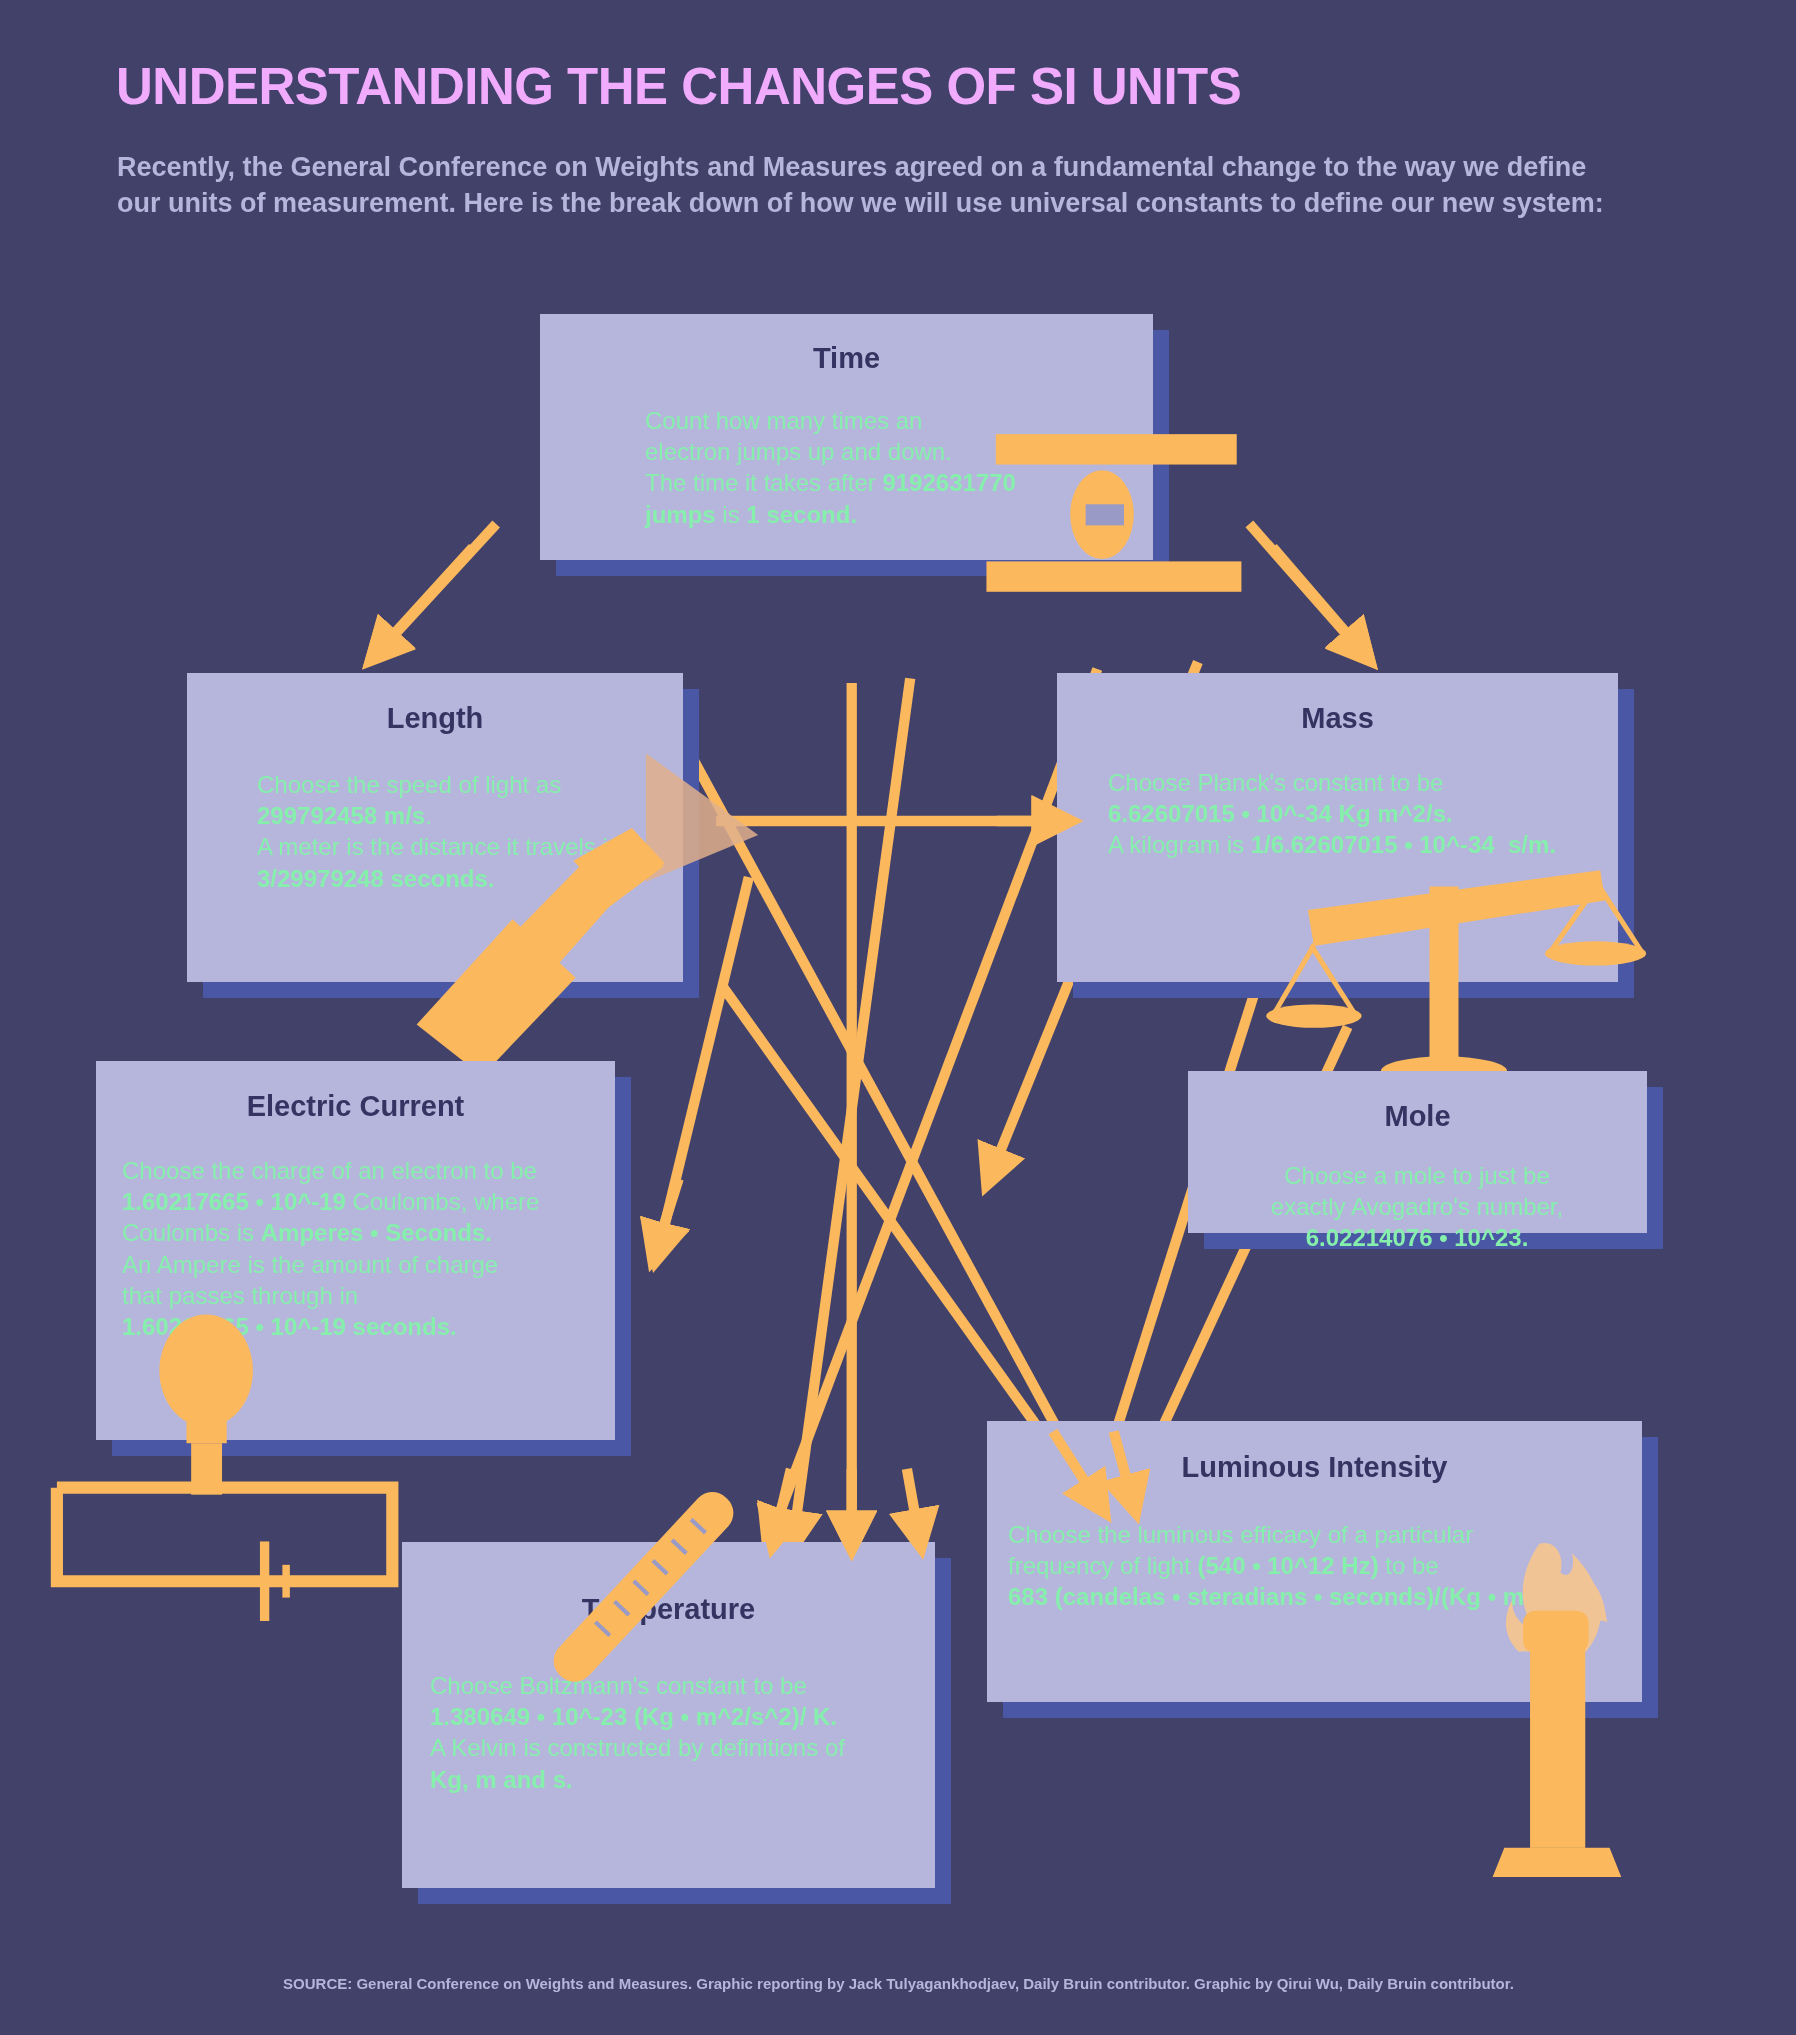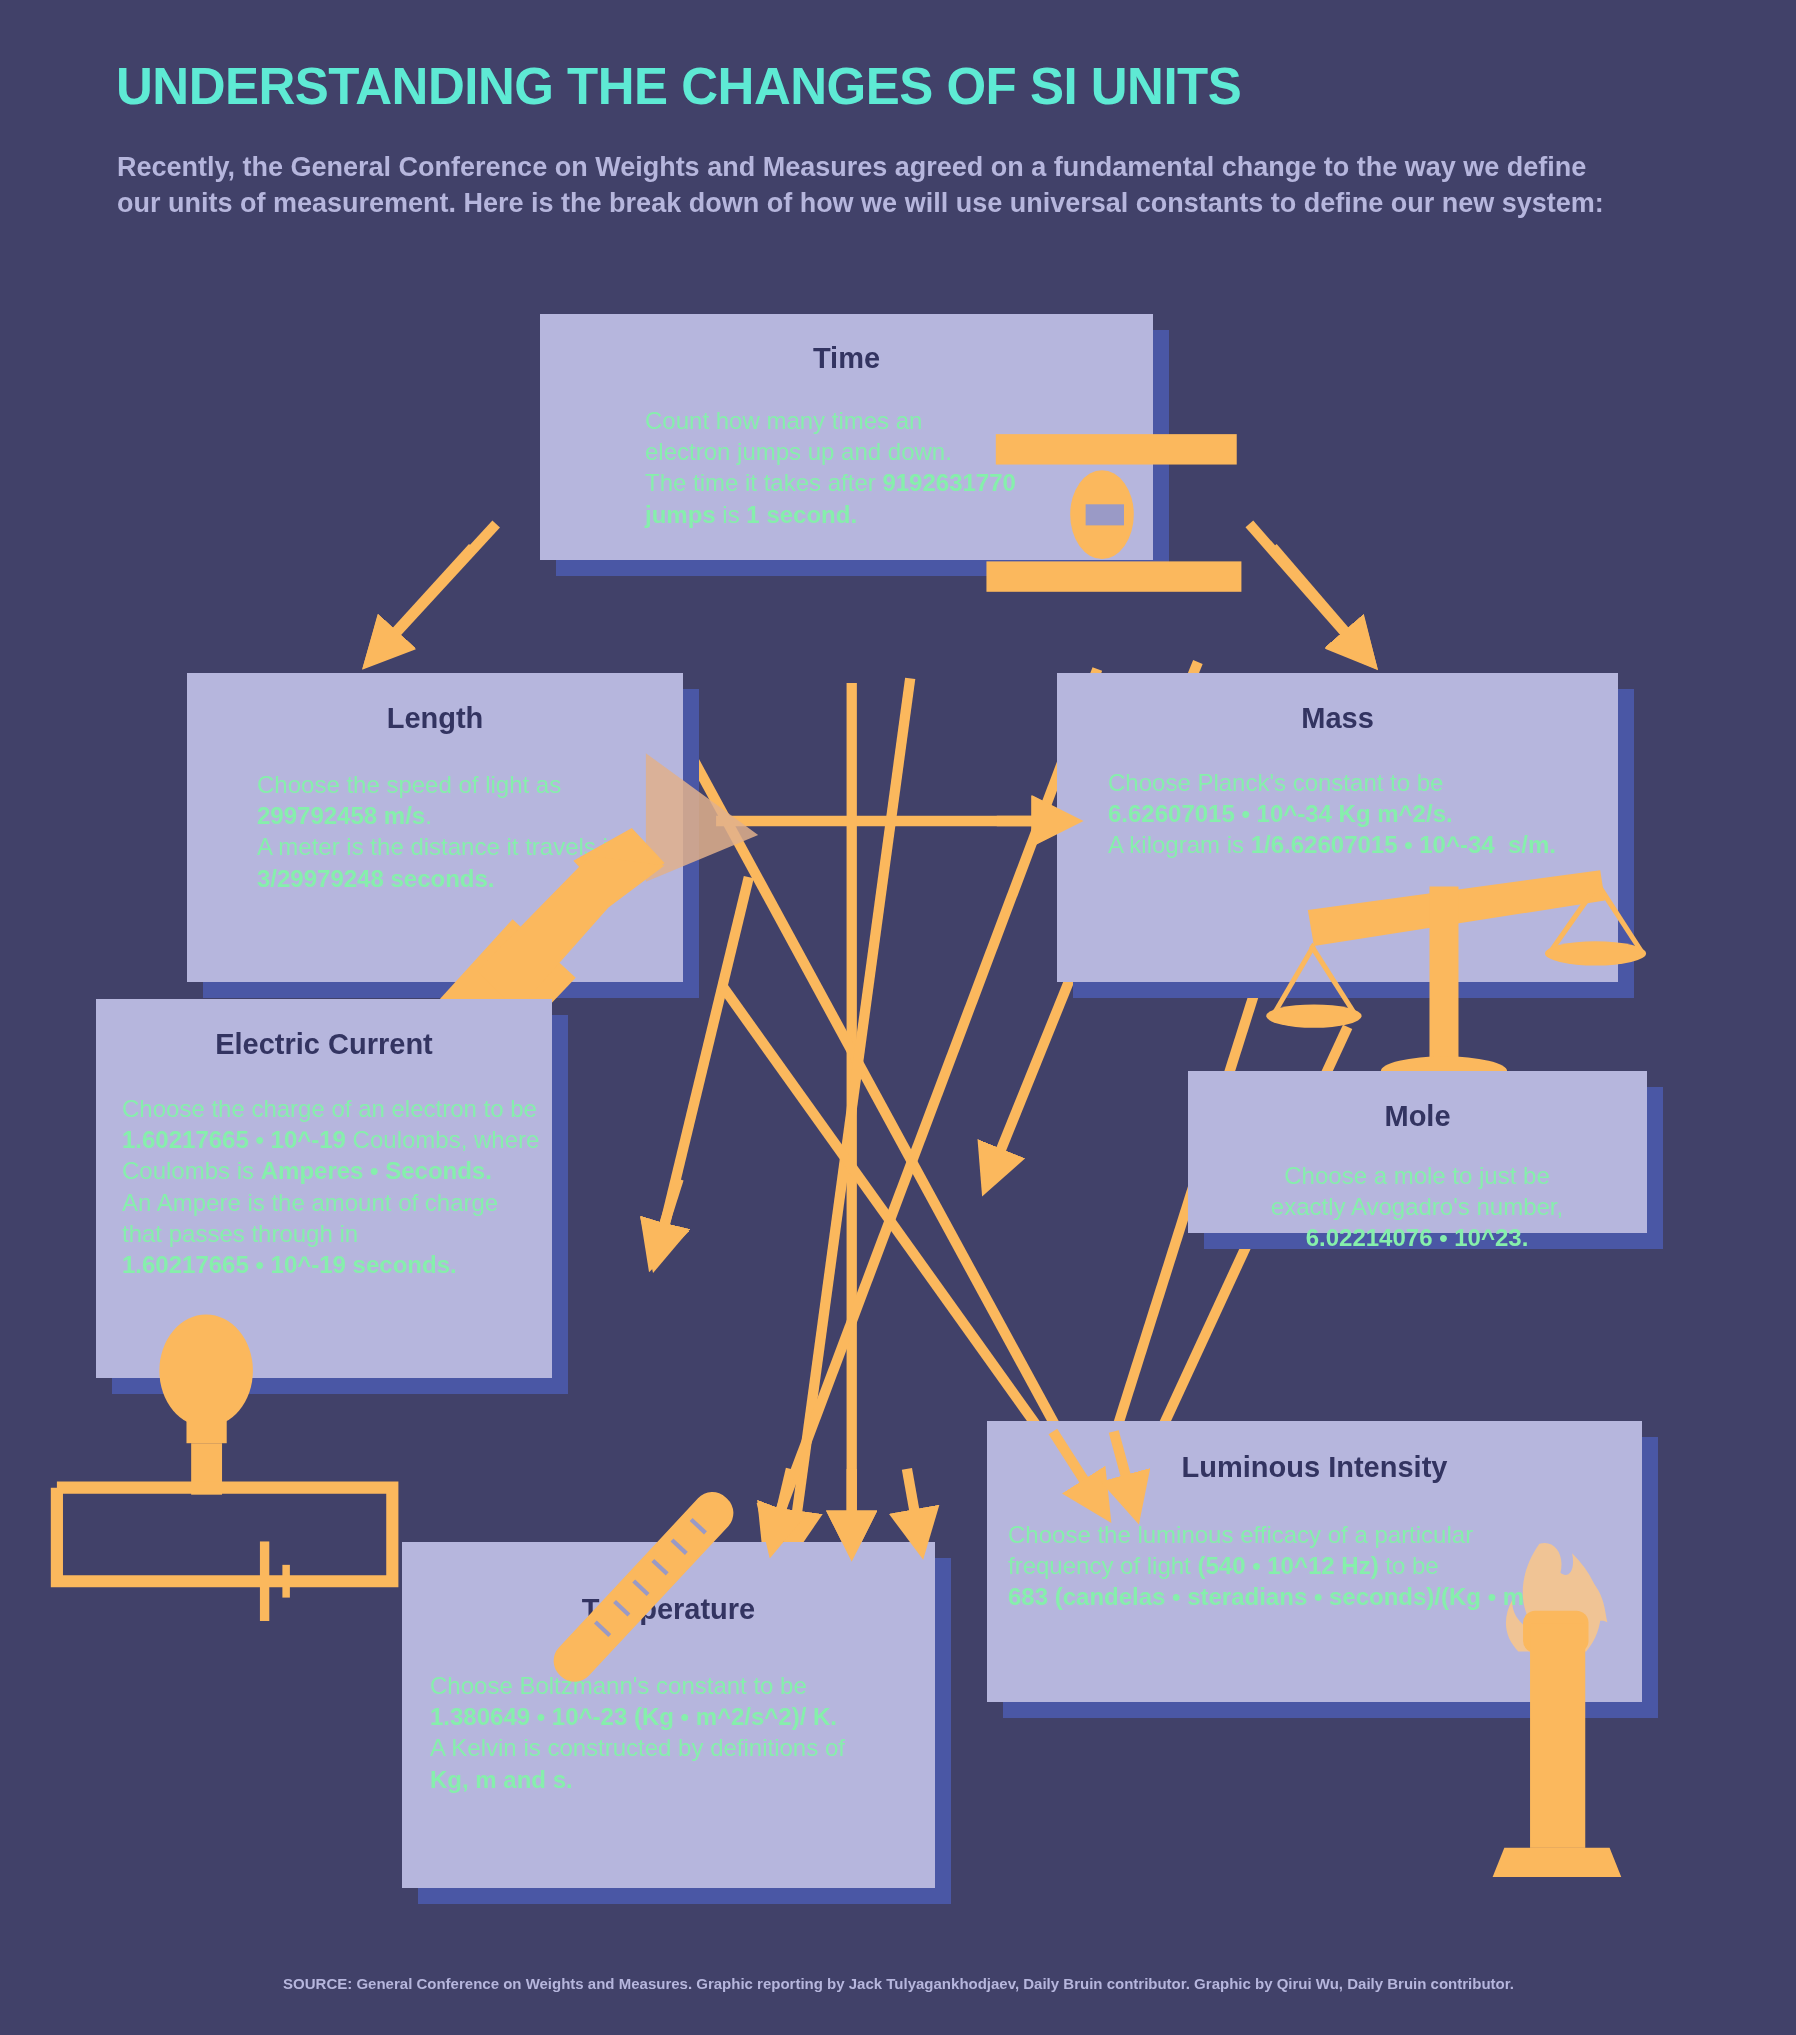--- a/index.html
+++ b/index.html
@@ -15,21 +15,21 @@
     overflow: hidden;
     font-family: "Liberation Sans", sans-serif;
   }
 
   
   #headline {
     position: absolute;
     left: 116px;
     top: 60px;
     width: 1544px;
-    color: #5eead4;
+    color: #f0abfc;
     font-size: 51px;
     font-weight: bold;
     letter-spacing: -0.5px;
     line-height: 1.05;
   }
   #subhead {
     position: absolute;
     left: 117px;
     top: 150px;
     width: 1516px;
@@ -183,21 +183,21 @@
       <polygon points="3415,1880 3310,2030 3318,2037 3422,1890" fill="#fbb85d"></polygon>
       <polygon points="3415,1880 3512,2030 3504,2037 3408,1890" fill="#fbb85d"></polygon>
       <ellipse cx="3410" cy="2038" rx="108" ry="26"></ellipse>
 
       <polygon points="2805,2015 2718,2165 2726,2172 2812,2025"></polygon>
       <polygon points="2805,2015 2900,2165 2892,2172 2798,2025"></polygon>
       <ellipse cx="2808" cy="2172" rx="102" ry="25"></ellipse>
     </g>
   </svg>
 
-  <div class="card-wrap" style="left:96px; top:999px; width:456px; height:379px;">
+  <div class="card-wrap" style="left:96px; top:1061px; width:519px; height:379px;">
     <div class="card-shadow"></div>
     <div class="card"></div>
     <div class="card-title" style="top:29px;">Electric Current</div>
     <div class="card-body" style="left:26px; top:94px; width:487px;">Choose the charge of an electron to be<br><b>1.60217665 • 10^-19</b> Coulombs, where<br>Coulombs is <b>Amperes • Seconds.</b><br>An Ampere is the amount of charge<br>that passes through in<br><b>1.60217665 • 10^-19 seconds.</b></div>
   </div>
 
   <svg class="layer" viewBox="0 0 3840 4350" xmlns="http://www.w3.org/2000/svg">
     <g fill="#fbb85d">
       <ellipse cx="440" cy="2930" rx="100" ry="120"></ellipse>
       <rect x="398" y="3015" width="86" height="70"></rect>

